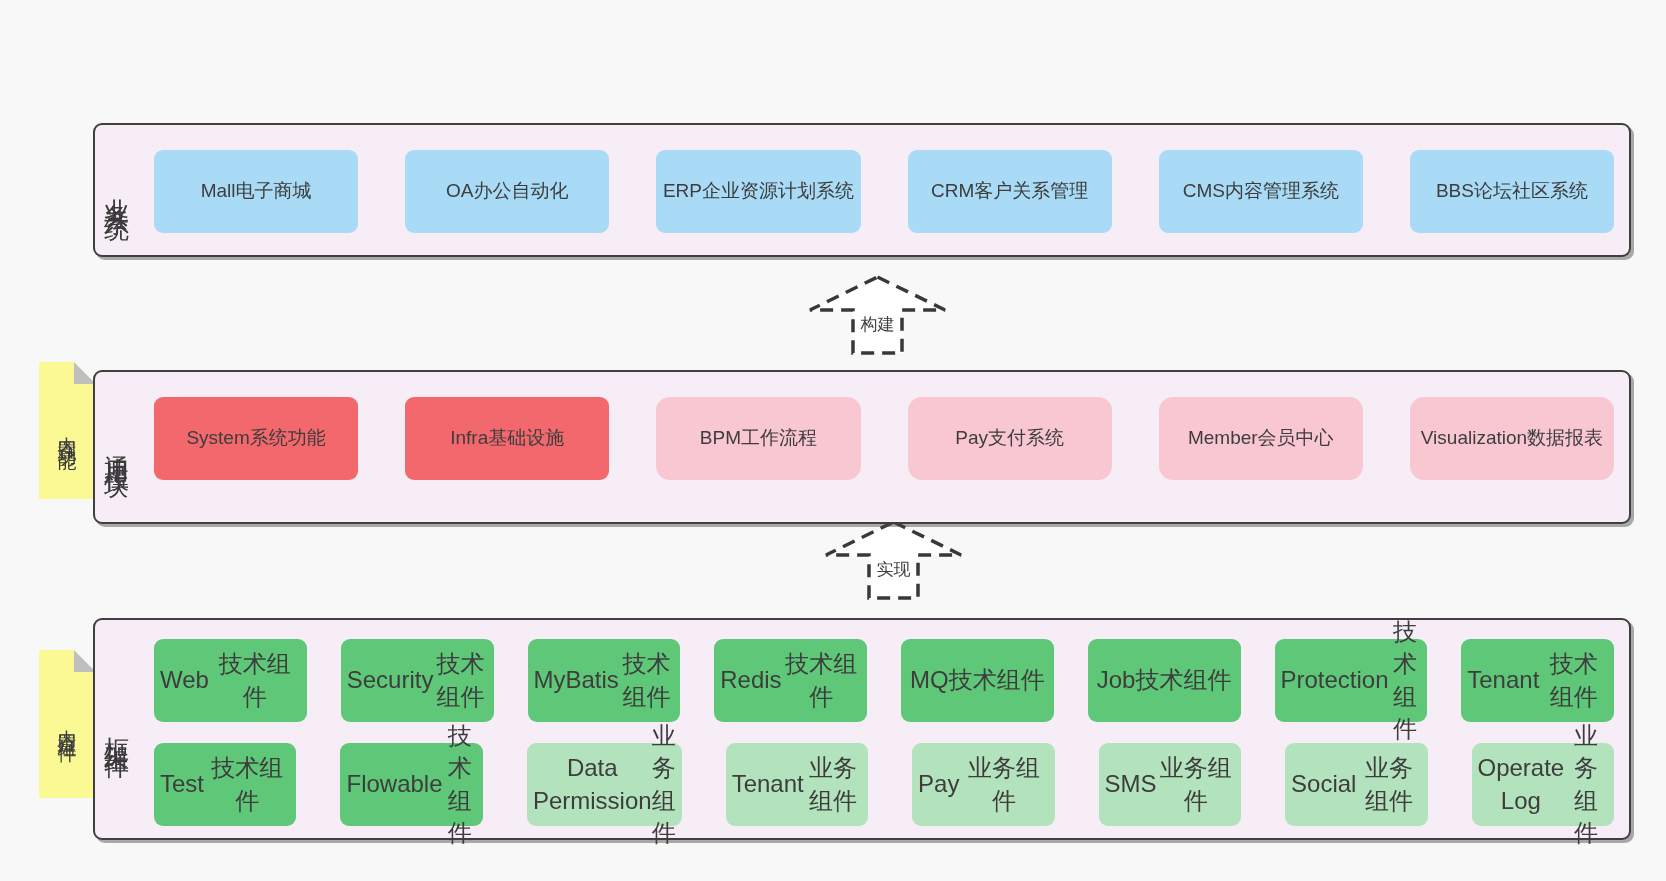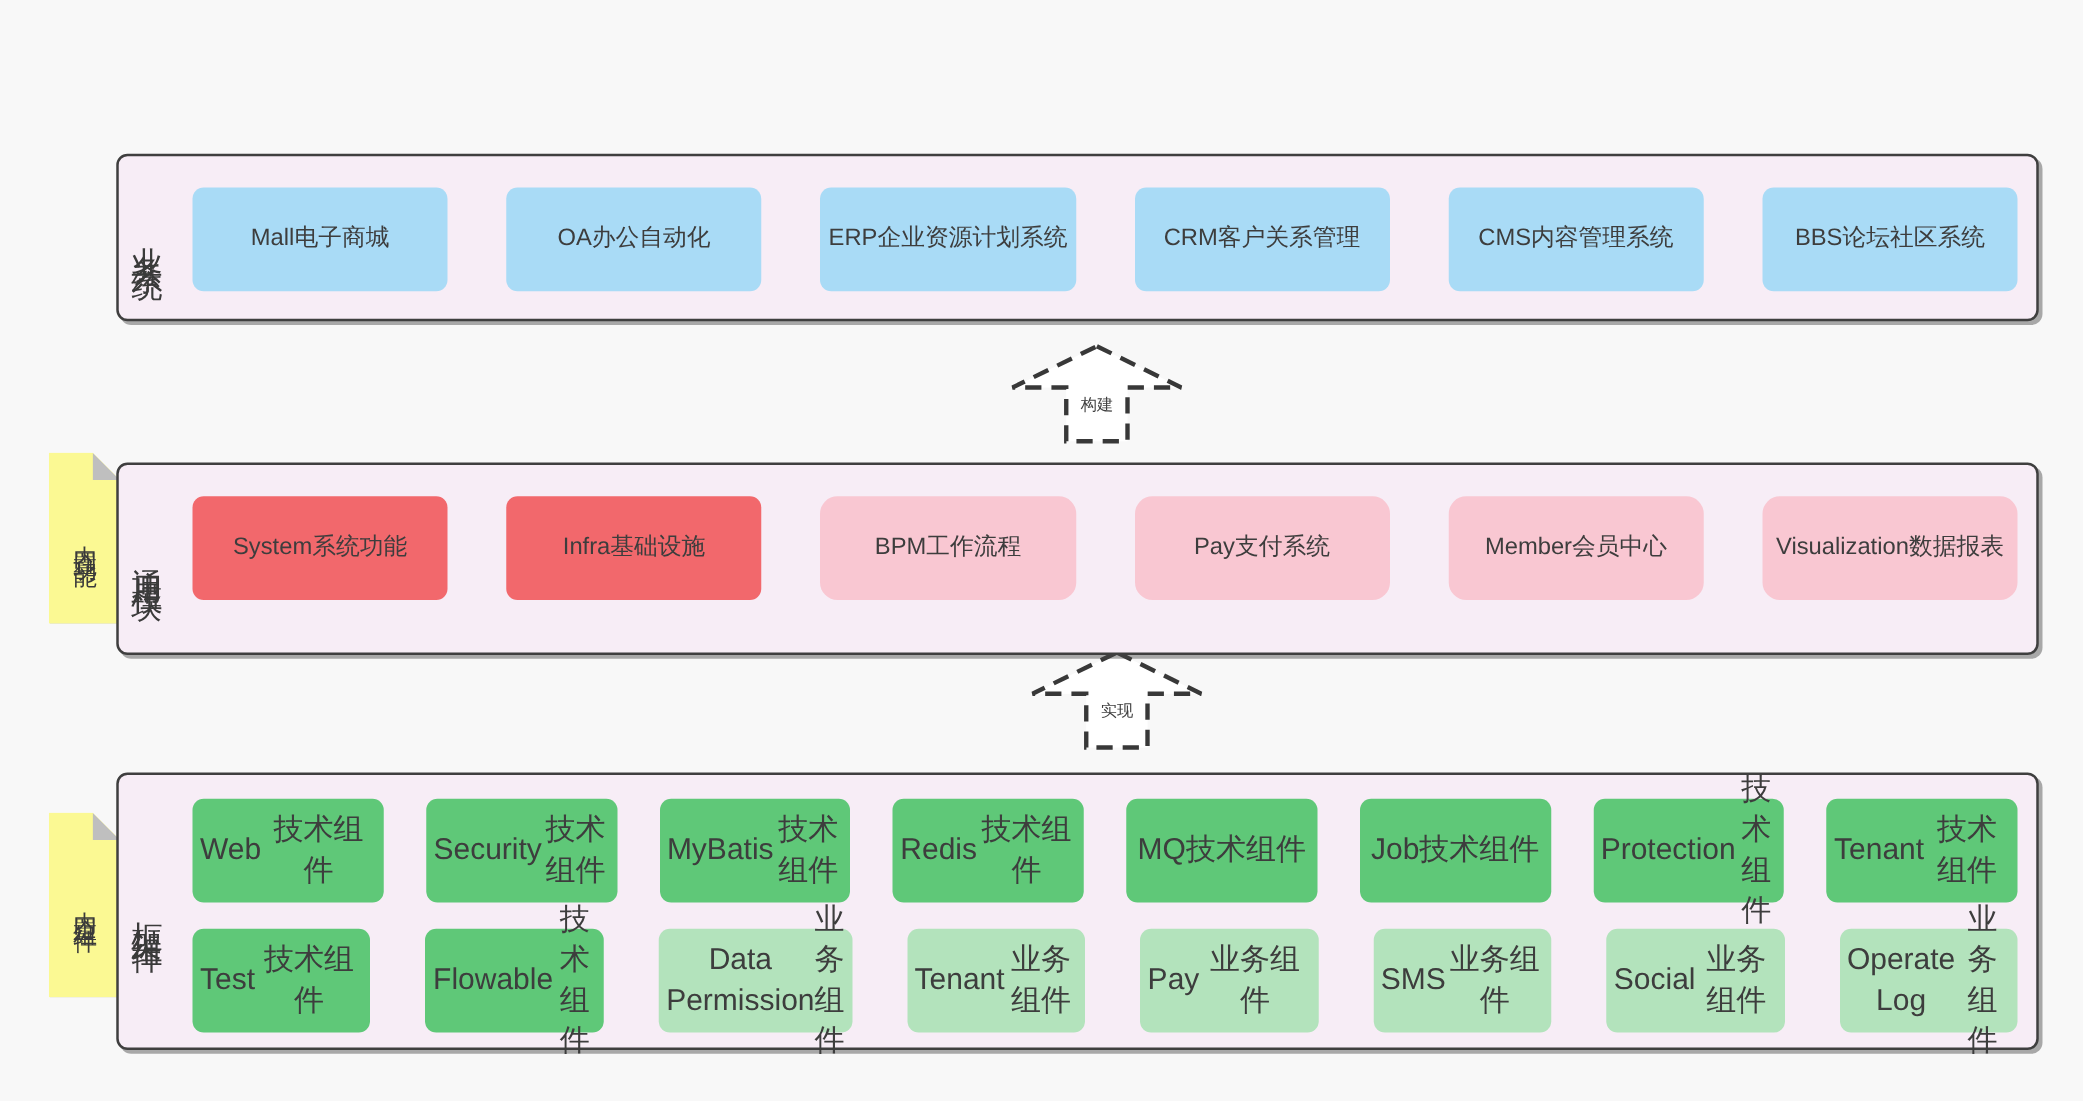--- a/index.html
+++ b/index.html
@@ -81,21 +81,21 @@
   .arrow1{left:808px;top:275px;}
   .arrow2{left:824px;top:520px;}
   .arrow svg{position:absolute;inset:0;width:100%;height:100%;overflow:visible;}
   .arrow polygon{
     fill:var(--arrow_fill);stroke:#383838;stroke-width:3.5;
     stroke-dasharray:13 8;
   }
   .arrow-label{
     position:absolute;left:50%;top:49px;transform:translate(-50%,-50%);
     background:var(--arrow_fill);padding:0 3px;
-    font-size:13px;color:#3f3f3f;white-space:nowrap;
+    font-size:17px;color:#3f3f3f;white-space:nowrap;
   }
 </style>
 </head>
 <body>
 
 <div id="canvas">
 
   <div class="sticky sticky2">
     <span class="fold"></span>
     <span class="vtext">内置功能</span>

